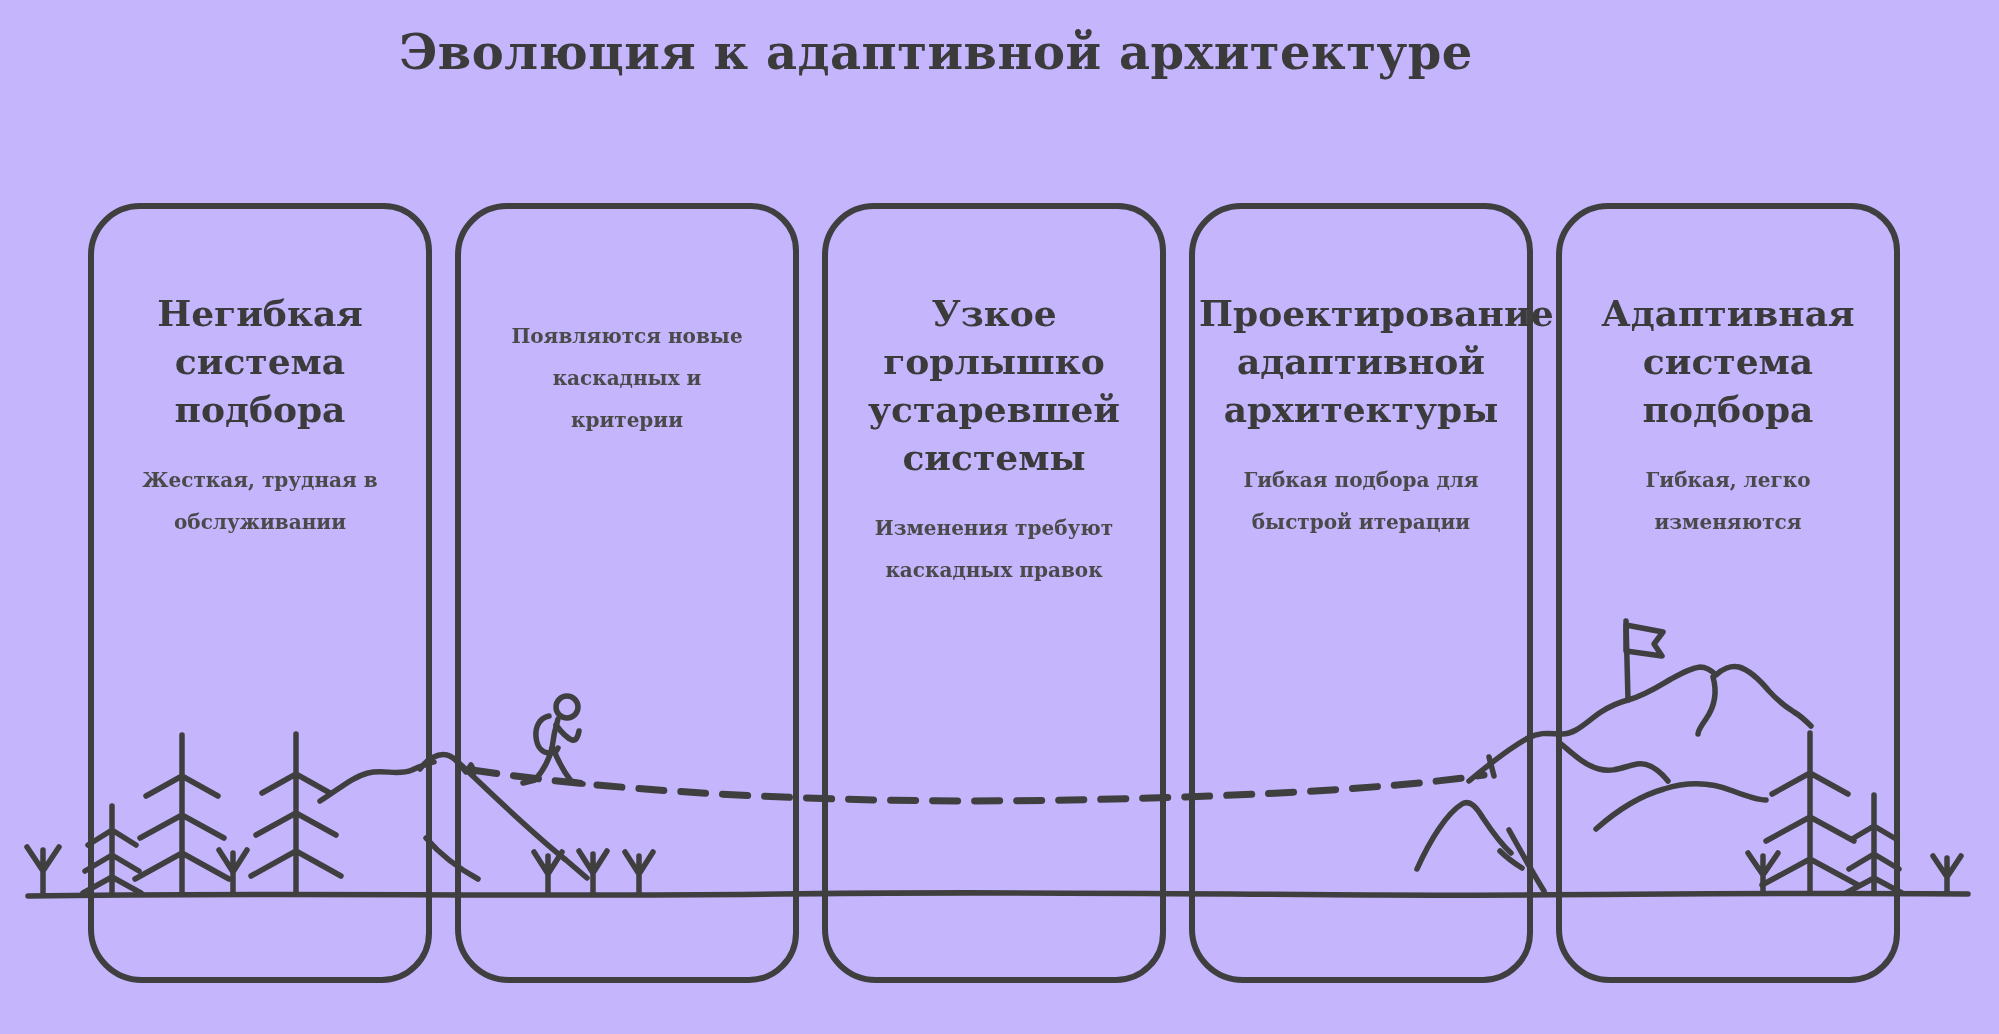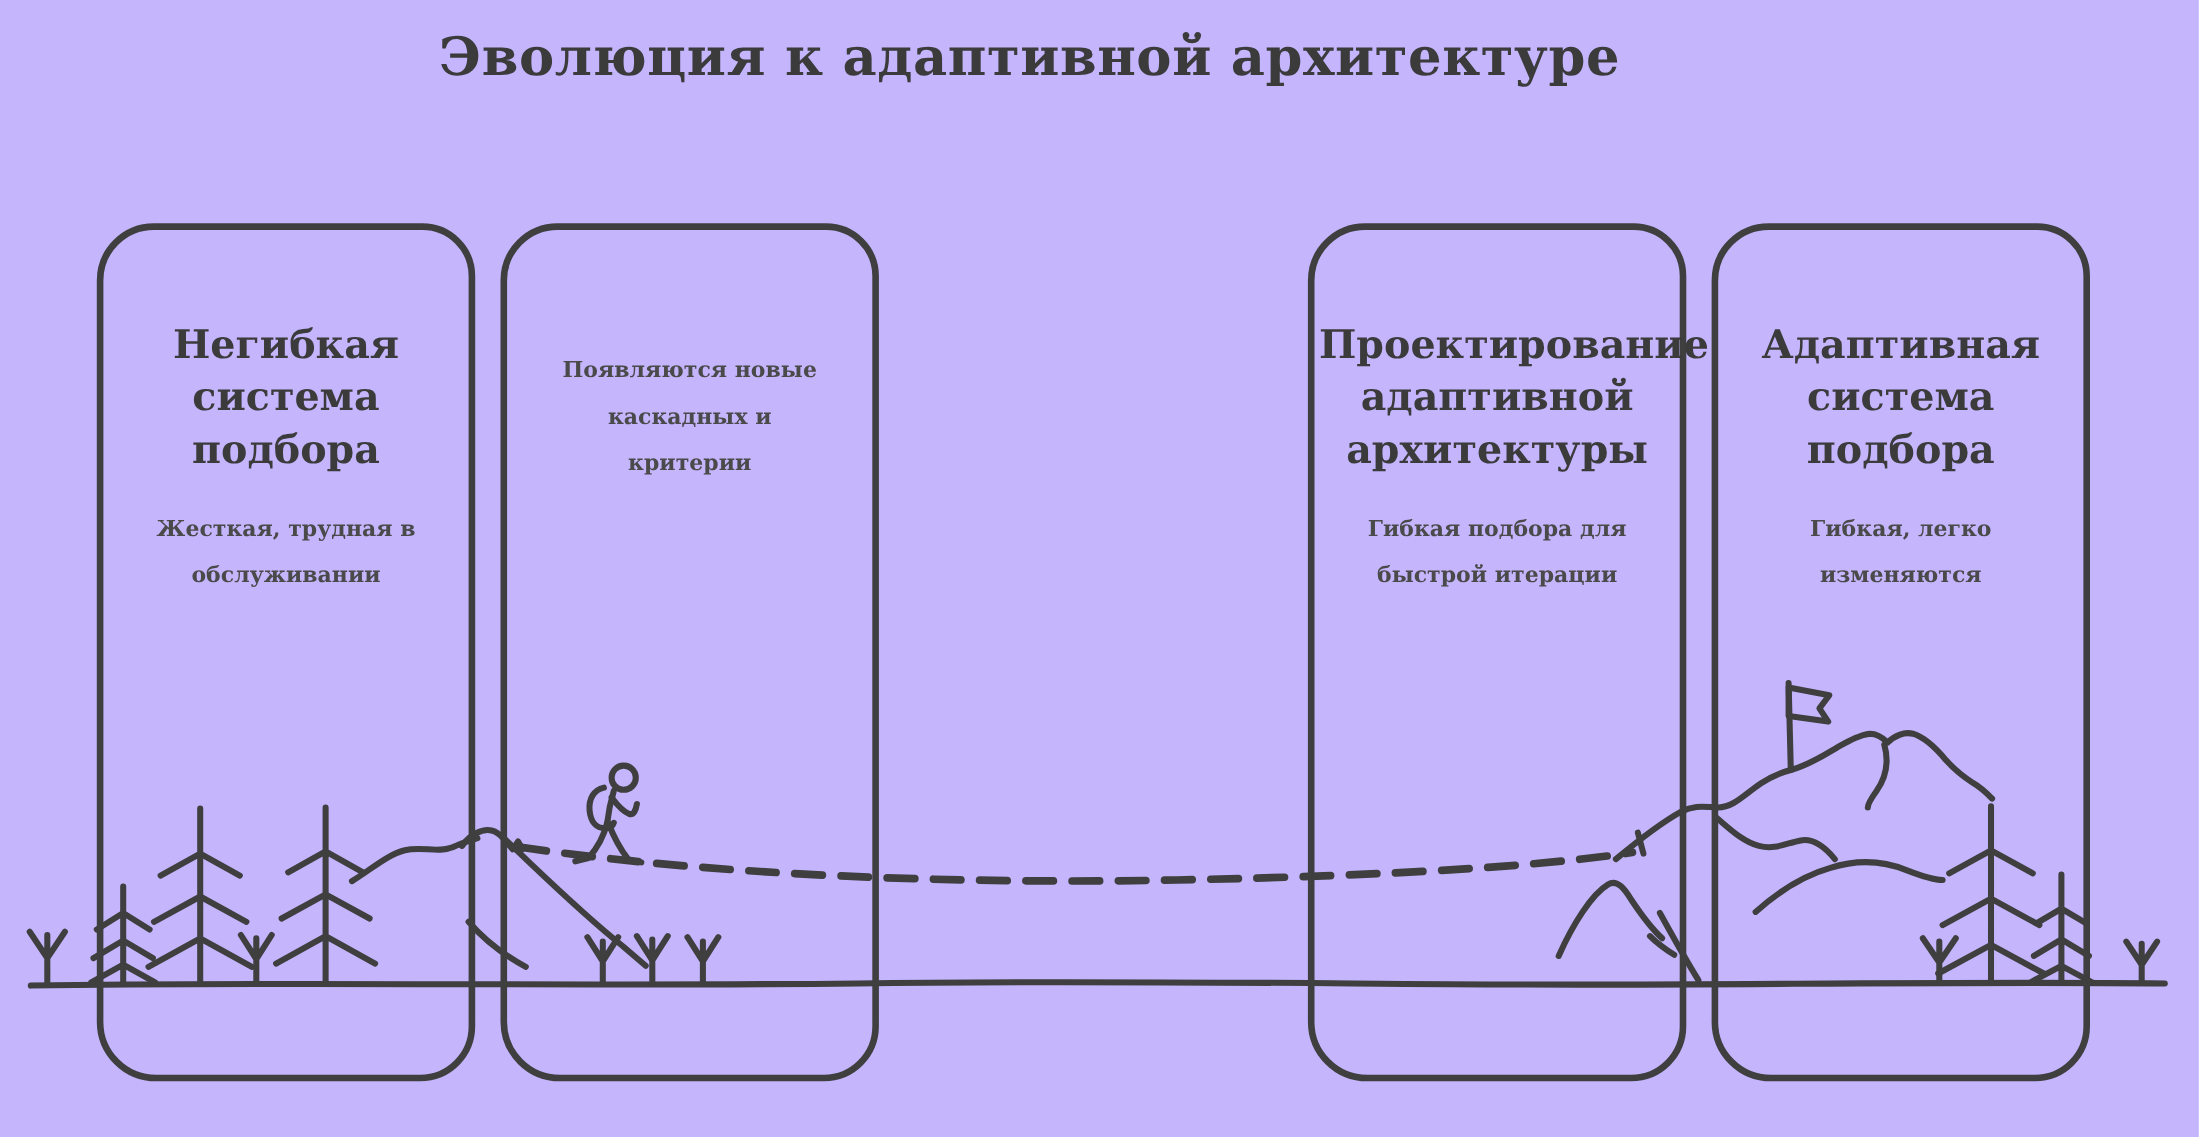--- a/index.html
+++ b/index.html
@@ -72,20 +72,28 @@
     <p class="panel-description">Жесткая, трудная в
 обслуживании</p>
   </section>
 
   <section class="panel" style="left:455px">
     <p class="panel-description">Появляются новые
 каскадных и
 критерии</p>
   </section>
 
+  <section class="panel" style="left:822px">
+    <h2 class="panel-heading">Узкое
+горлышко
+устаревшей
+системы</h2>
+    <p class="panel-description">Изменения требуют
+каскадных правок</p>
+  </section>
 
   <section class="panel" style="left:1189px">
     <h2 class="panel-heading">Проектирование
 адаптивной
 архитектуры</h2>
     <p class="panel-description">Гибкая подбора для
 быстрой итерации</p>
   </section>
 
   <section class="panel" style="left:1556px">

